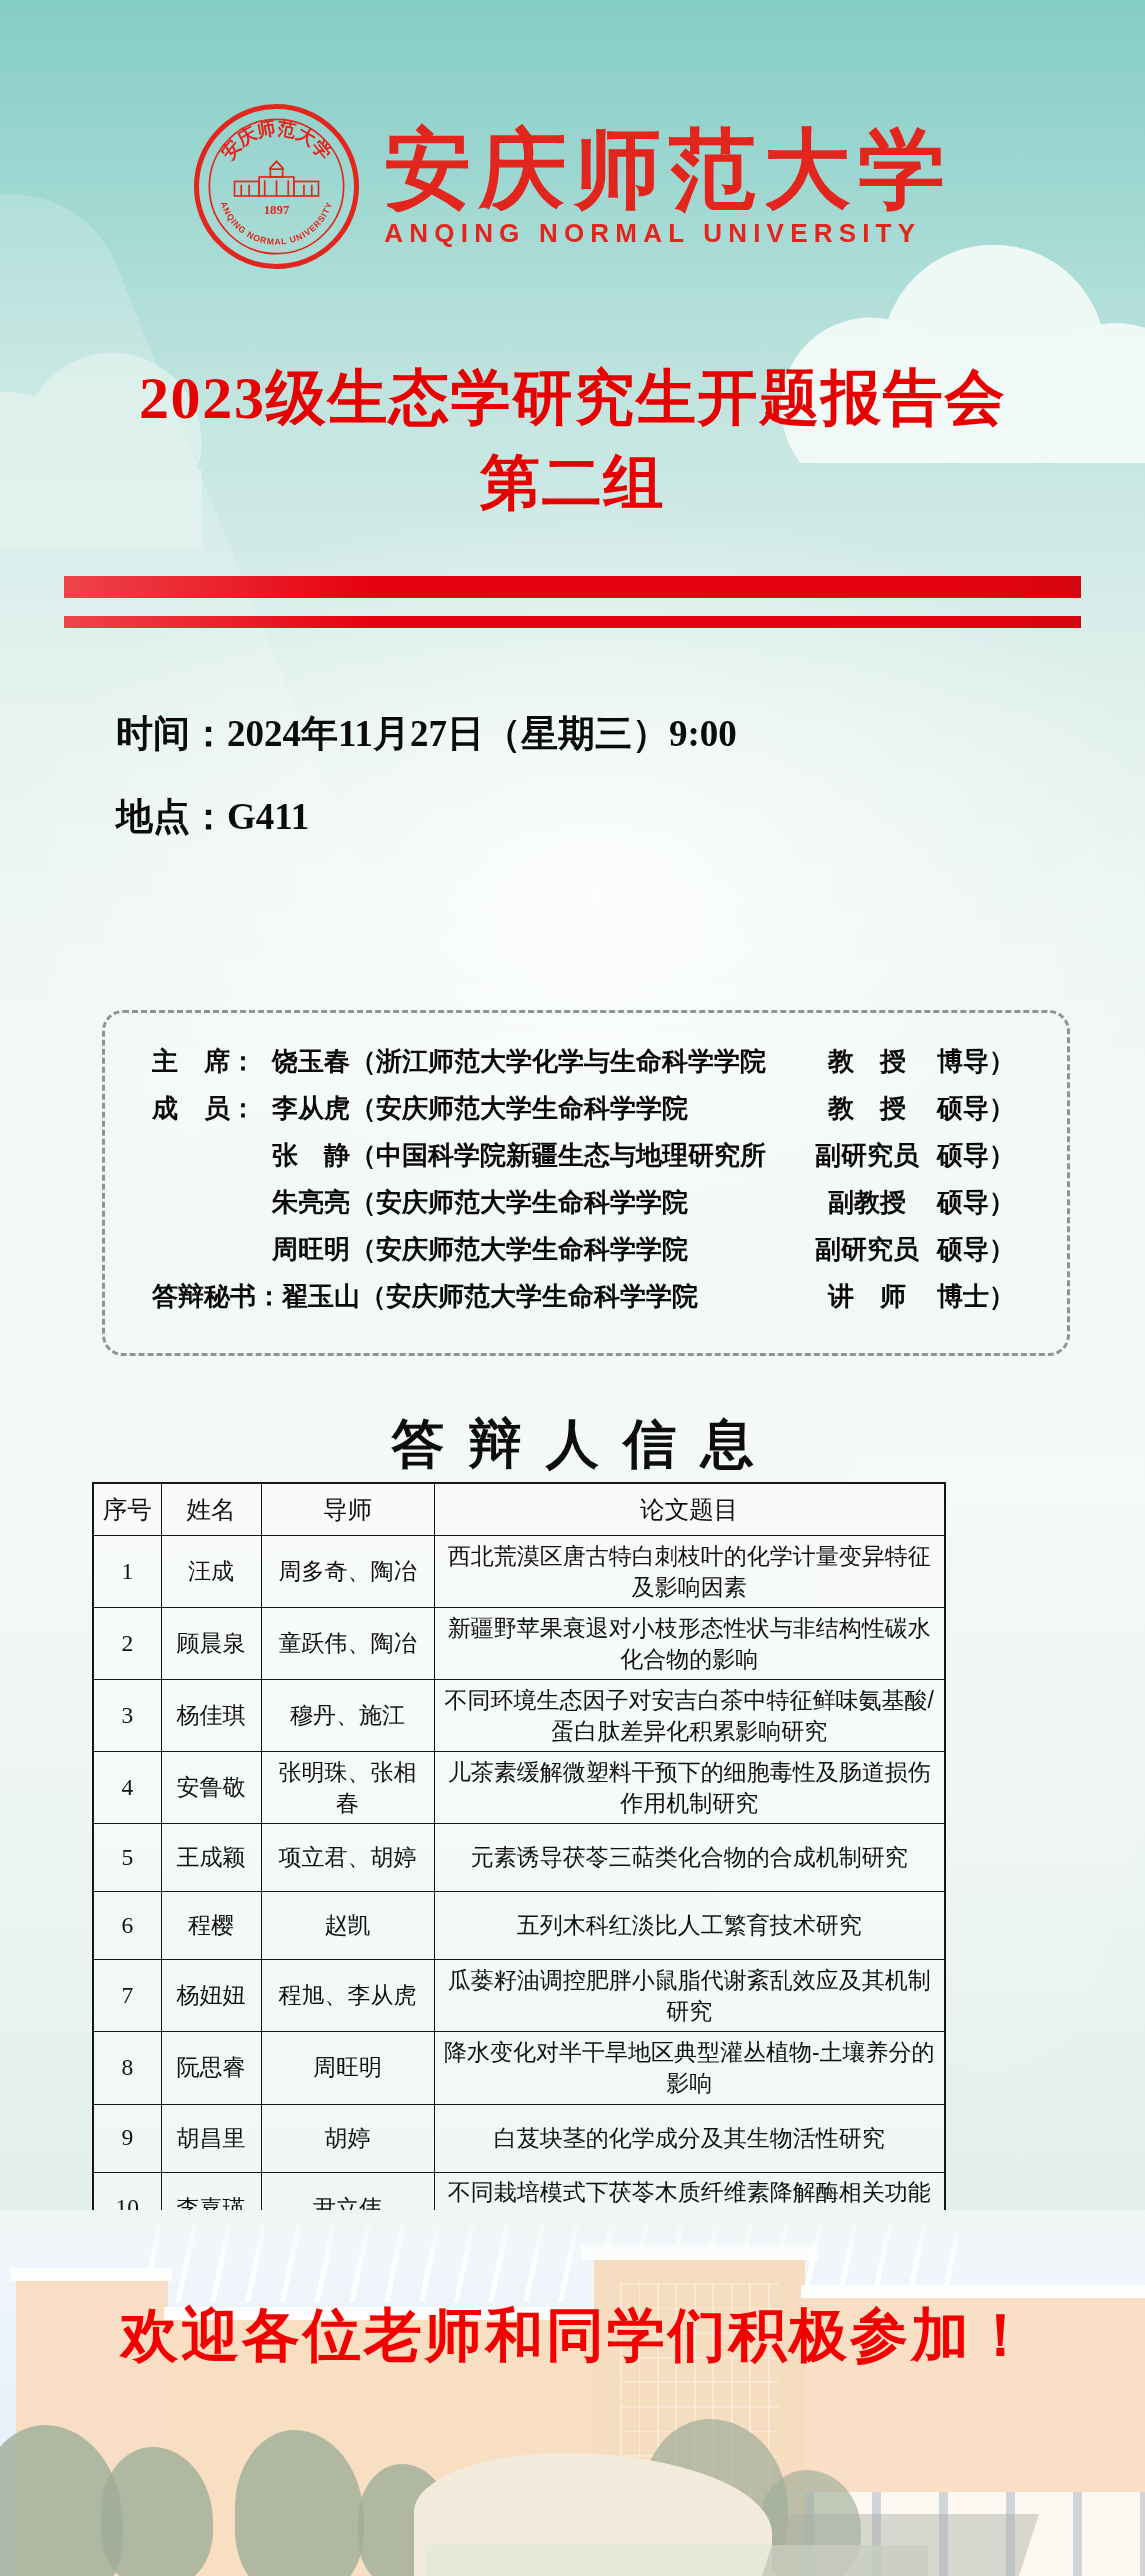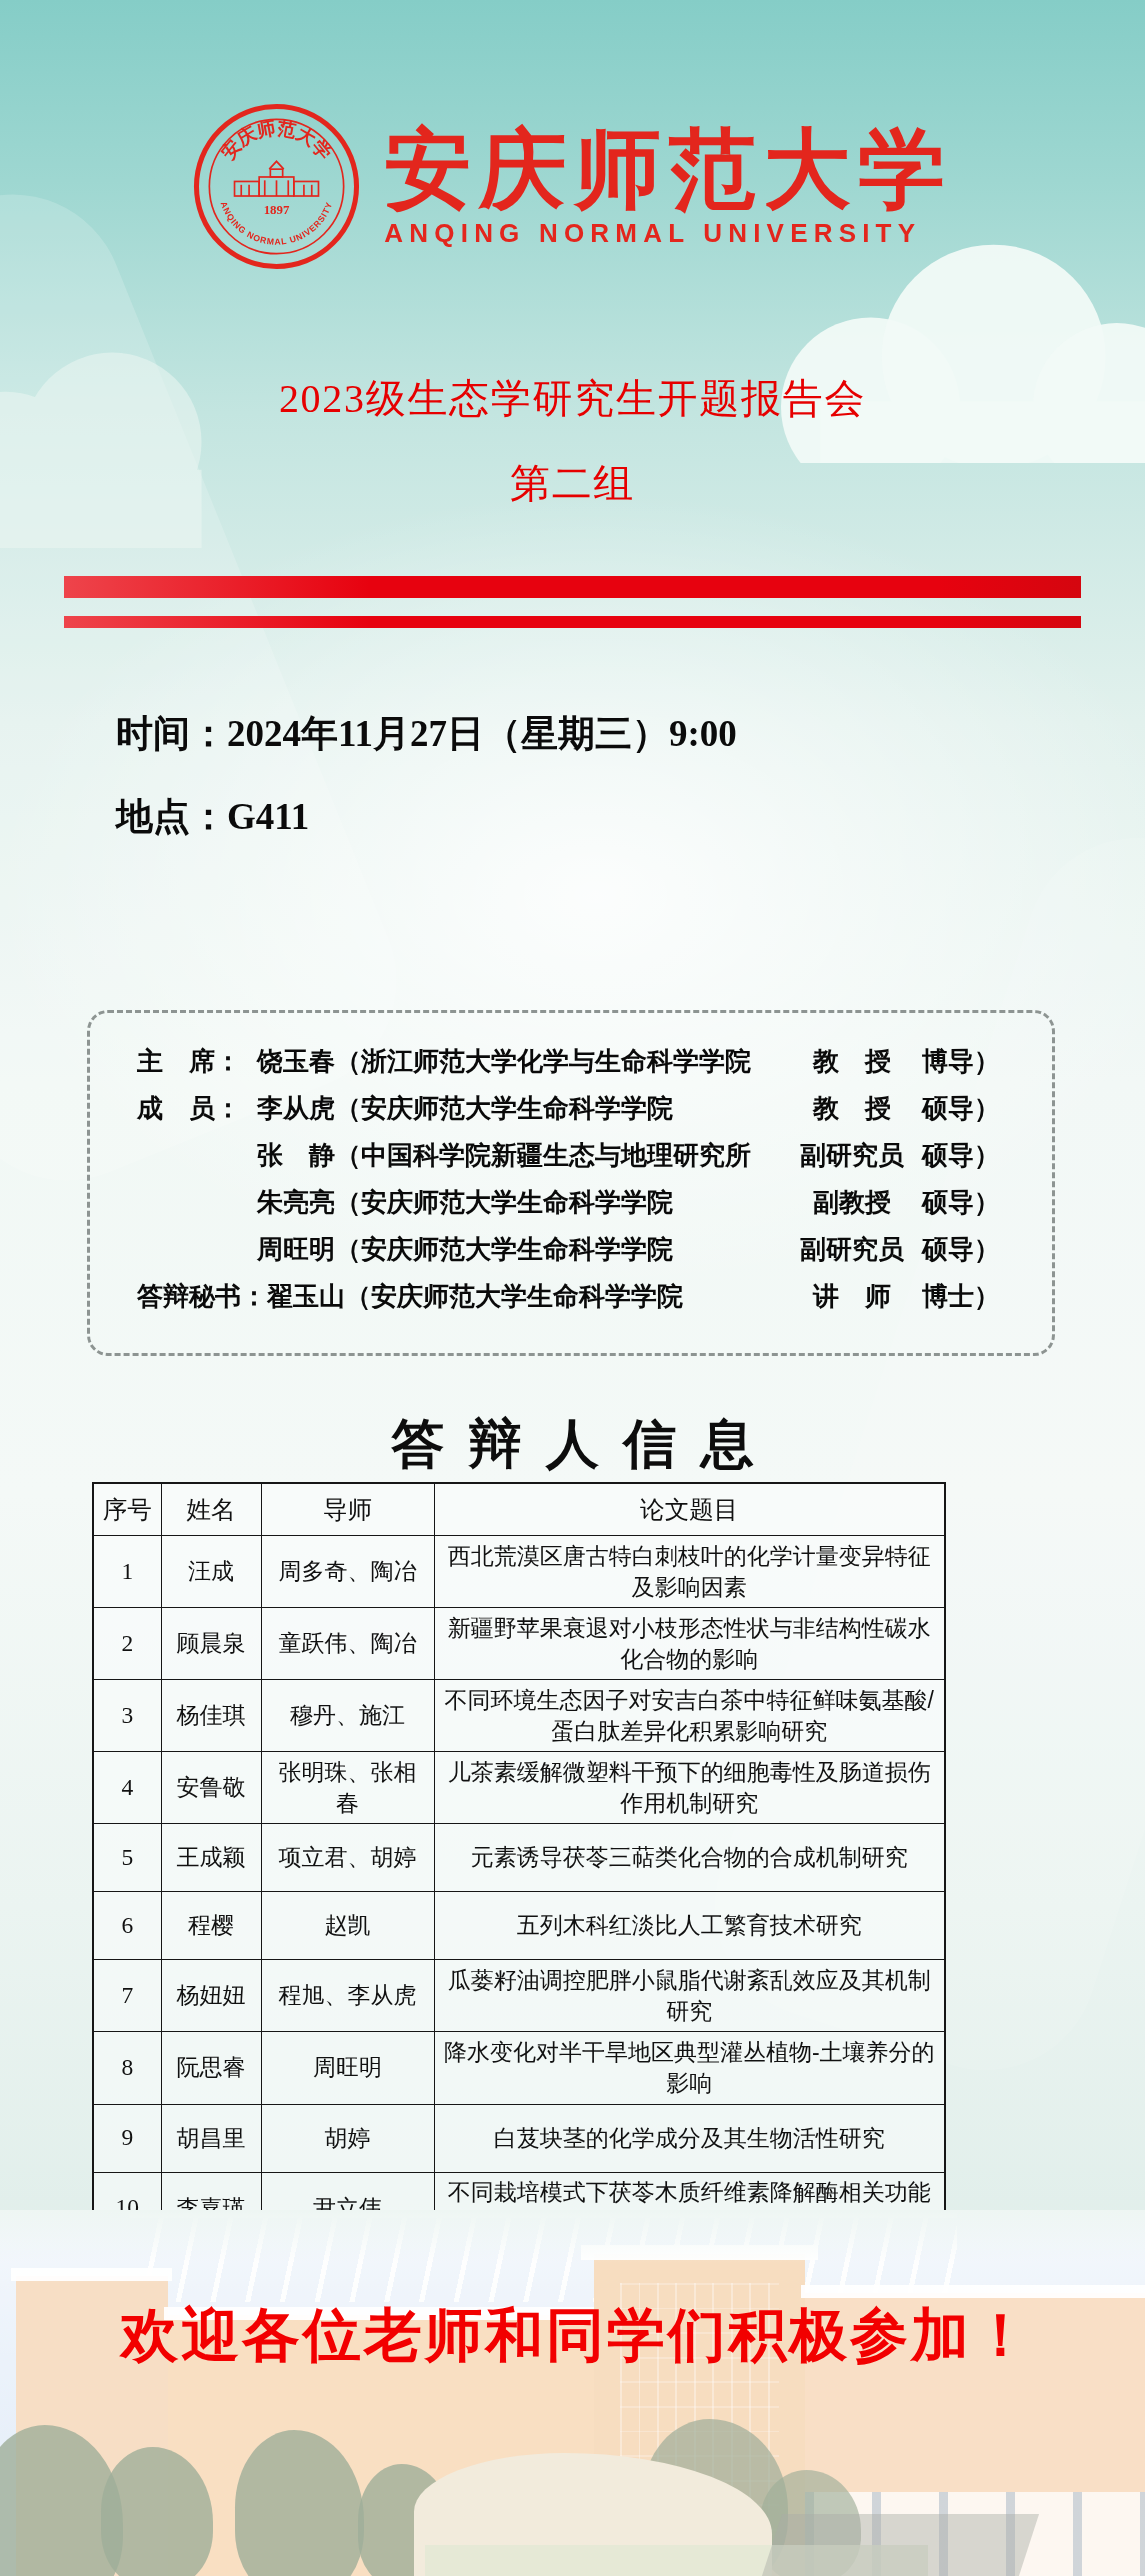--- a/index.html
+++ b/index.html
@@ -14,35 +14,35 @@
   .streak1 { left:-190px; top:212px; width:459px; height:951px; transform:rotate(-22deg); border-radius:112px; }
   .streak2 { right:-112px; top:839px; width:391px; height:1230px; transform:rotate(18deg); border-radius:112px; opacity:.6; }
   .cloud { position:absolute; pointer-events:none; }
   
   .logo-row { position:absolute; top:102px; left:0; right:0; display:flex; justify-content:center; align-items:center; gap:23.5px; }
   .seal { width:169px; height:169px; flex:none; }
   .wordmark { display:flex; flex-direction:column; align-items:flex-start; }
   .wordmark-cn { font-size:87px; line-height:1.05; font-weight:900; color:#e3261d; letter-spacing:7.8px; white-space:nowrap; }
   .wordmark-en { font-family:"Liberation Sans","DejaVu Sans",sans-serif; font-size:26px; font-weight:bold; color:#e3261d; letter-spacing:6.2px; margin-top:3.4px; white-space:nowrap; }
   
-  .title { position:absolute; top:356px; left:0; right:0; text-align:center; color:#e60000; font-weight:normal; font-size:40px; line-height:85px; letter-spacing:1.7px; }
+  .title { position:absolute; top:356px; left:0; right:0; text-align:center; color:#e60000; font-weight:bold; font-size:60px; line-height:85px; letter-spacing:1.7px; }
   
   .bar { position:absolute; left:64px; width:1017px; background:linear-gradient(90deg,#ee444b 0%,#e7020f 30%,#e7020f 86%,#d5060f 100%); }
   .bar-thick { top:576px; height:22.4px; }
   .bar-thin { top:616px; height:12.3px; }
   
   .meeting { position:absolute; left:116px; top:692px; color:#0b0b0b; font-weight:bold; font-size:37px; }
   .meeting .line { height:83px; display:flex; align-items:center; white-space:pre; }
   
   .section-heading { position:absolute; left:0; right:0; text-align:center; color:#0d0d0d; font-weight:bold; font-size:53px; }
   .section-heading > span { display:inline-block; letter-spacing:.46em; margin-right:-.46em; }
   .heading-experts { top:882px; }
   .heading-defenders { top:1409px; }
   
-  .expert-box { position:absolute; left:87px; top:1010px; width:968px; height:346px; box-sizing:border-box;
+  .expert-box { position:absolute; left:102px; top:1010px; width:968px; height:346px; box-sizing:border-box;
     border:3.9px dashed #8d9492; border-radius:21px; padding:31px 36px 0 47px; }
   .expert-row { display:flex; align-items:baseline; height:47px; font-size:26px; font-weight:bold; color:#0a0a0a; }
   .expert-role { flex:none; min-width:120px; white-space:pre; }
   .expert-body { flex:none; white-space:pre; }
   .expert-spacer { flex:1; }
   .expert-title { flex:none; width:140px; text-align:center; white-space:pre; }
   .expert-degree { flex:none; width:94px; text-align:left; white-space:pre; }
   
   .def-table { position:absolute; left:92px; top:1482px; width:854px; border-collapse:collapse; table-layout:fixed;
     font-family:"Liberation Sans","DejaVu Sans",sans-serif; color:#111; }

